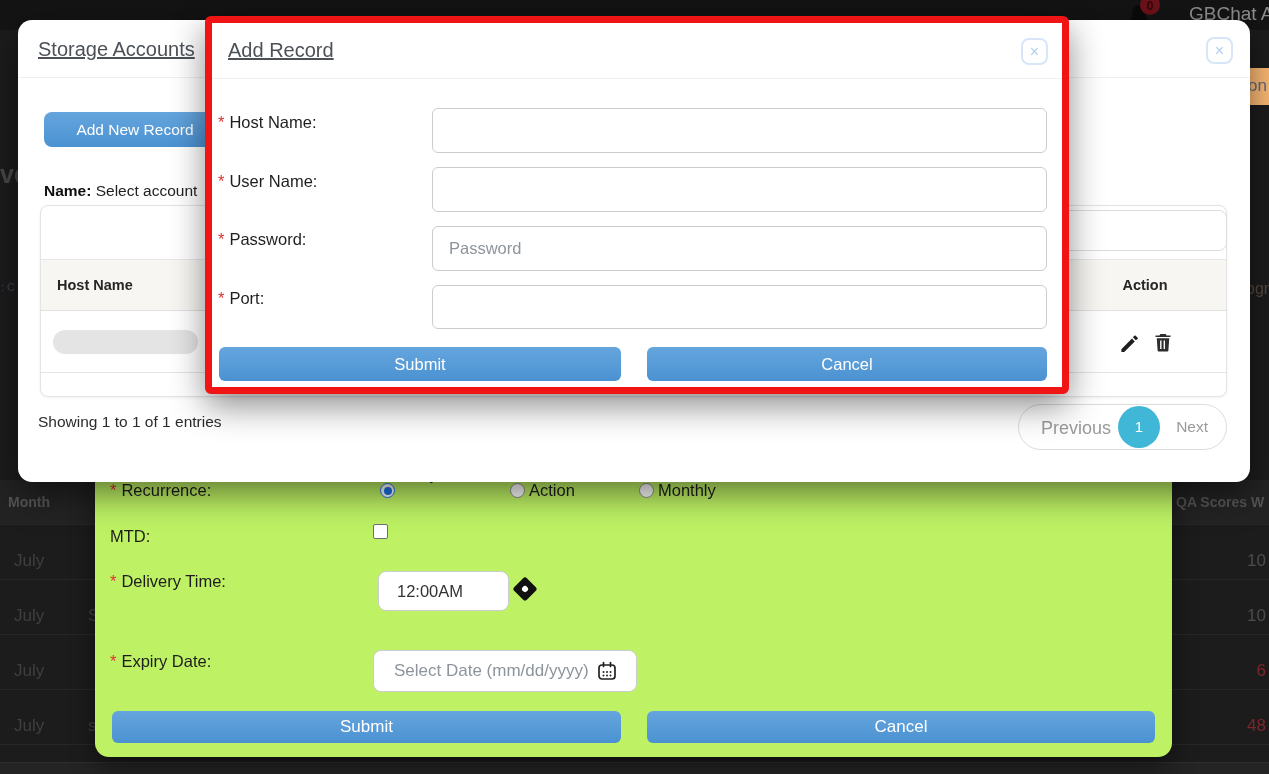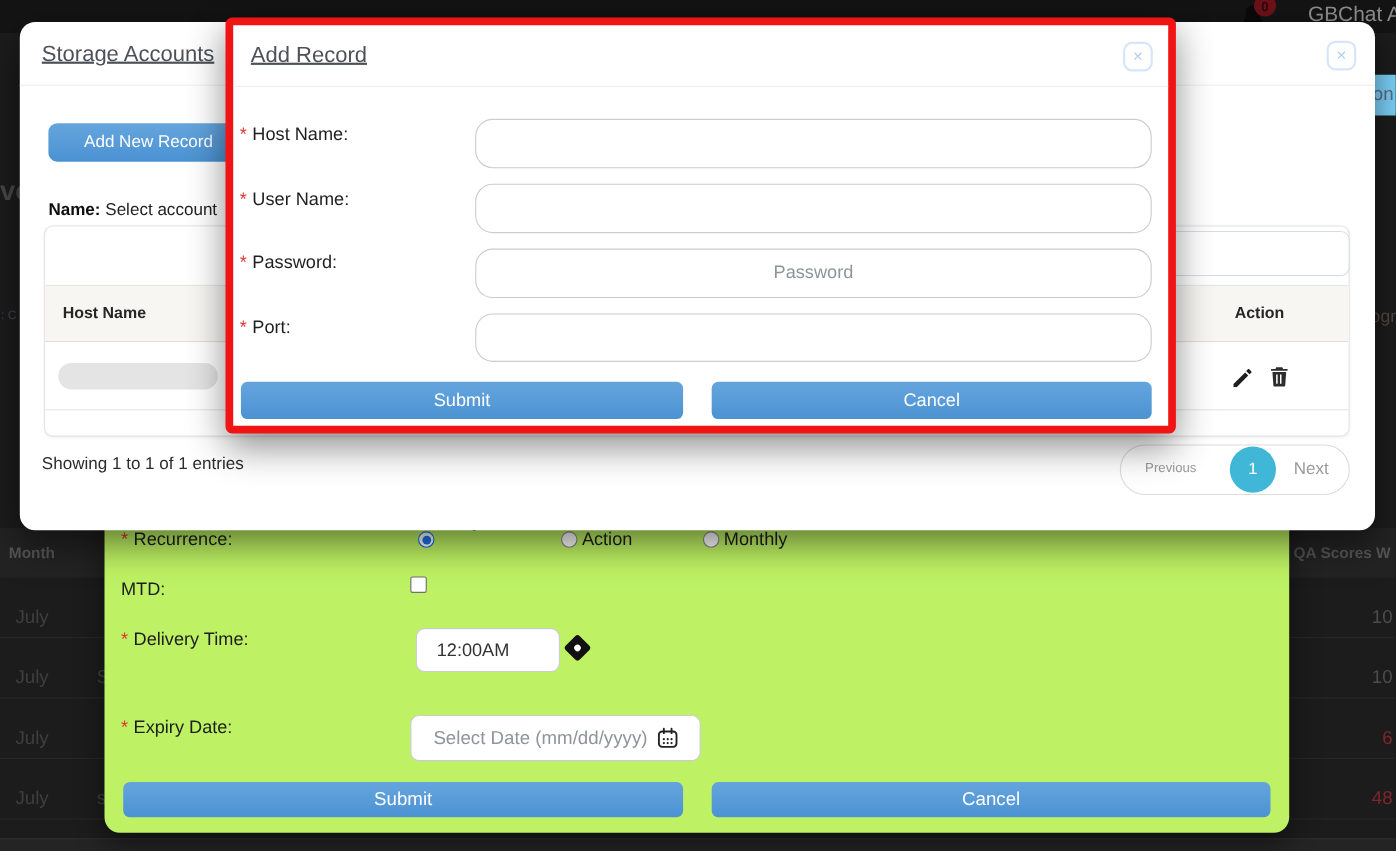--- a/index.html
+++ b/index.html
@@ -7,21 +7,21 @@
   #screen {
     position:relative; width:1269px; height:774px; overflow:hidden;
     background:#1c1c1c; font-family:"Liberation Sans", sans-serif;
   }
   
   .navbar { position:absolute; left:0; top:0; width:1269px; height:30px; background:#141414; z-index:1; }
   .bell { position:absolute; left:1126px; top:1px; width:26px; height:27px; z-index:2; }
   .badge { position:absolute; left:1140px; top:-5px; width:20px; height:20px; border-radius:50%;
            background:#6d1119; color:#2e070b; font-size:12px; font-weight:bold; text-align:center; line-height:22px; z-index:3; }
   .brand { position:absolute; left:1189px; top:3px; font-size:19px; color:#8f8f8f; white-space:nowrap; z-index:2; }
-  .bg-part-btn { position:absolute; left:1244px; top:68px; width:25px; height:37px; background:#7dd3fc;
+  .bg-part-btn { position:absolute; left:1244px; top:68px; width:25px; height:37px; background:#fdba74;
                  border-radius:4px 0 0 4px; color:#5f6b80; font-size:17px; padding:8px 0 0 4px; z-index:1; }
   .bg-head-ve { position:absolute; left:0; top:160px; font-size:25px; font-weight:700; color:#494949; z-index:1; }
   .bg-small-left { position:absolute; left:1px; top:281px; font-size:11px; color:#3e4652; z-index:1; }
   .bg-small-right { position:absolute; left:1246px; top:280px; font-size:16px; color:#56493f; z-index:1; }
   .bg-strip { position:absolute; left:0; top:762px; width:1269px; height:12px; background:#242424; border-top:1px solid #2e2e2e; z-index:1; }
   .bg-hdrband { position:absolute; top:480px; height:44px; background:#232323; z-index:1; }
   .bg-sep { position:absolute; height:1px; background:#272727; z-index:1; }
   .bg-th { position:absolute; top:494px; font-size:14px; font-weight:bold; color:#555; white-space:nowrap; z-index:2; }
   .bg-cell { position:absolute; font-size:17px; color:#3f3f3f; white-space:nowrap; z-index:2; }
   .bg-val { position:absolute; right:3px; font-size:17px; color:#4c4c4c; white-space:nowrap; z-index:2; text-align:right; }
@@ -63,30 +63,30 @@
   .thead { position:absolute; left:0; top:53px; width:1185px; height:52px; background:#f7f6f3;
            border-top:1px solid #e7e7e7; border-bottom:1px solid #e0e0e0; }
   .th-host { position:absolute; left:16px; top:71px; font-size:14.5px; font-weight:bold; color:#262626; }
   .th-action { position:absolute; left:1060px; top:71px; width:88px; text-align:center; font-size:14.5px; font-weight:bold; color:#262626; }
   .row-border { position:absolute; left:0; top:166px; width:1185px; height:1px; background:#e5e5e5; }
   .pill { position:absolute; left:12px; top:124px; width:145px; height:24px; border-radius:12px; background:#e4e4e4; }
   .act-ico { position:absolute; cursor:pointer; }
   .info-text { position:absolute; left:20px; top:393px; font-size:15.5px; color:#2b2b2b; }
   .paging { position:absolute; left:1000px; top:384px; width:209px; height:46px; border:1px solid #dcdcdc;
             border-radius:23px; background:#fff; }
-  .pg-prev { position:absolute; left:22px; top:13px; font-size:12px; color:#9a9a9a; cursor:pointer; }
+  .pg-prev { position:absolute; left:22px; top:13px; font-size:18px; color:#9a9a9a; cursor:pointer; }
   .pg-next { position:absolute; right:18px; top:13px; font-size:15.5px; color:#9a9a9a; cursor:pointer; }
   .pg-page { position:absolute; left:99px; top:1px; width:42px; height:42px; border-radius:50%; background:#41b7d7;
              color:#fff; font-size:15px; text-align:center; line-height:42px; cursor:pointer; }
 
   
   .addmodal { position:absolute; left:205px; top:16px; width:864px; height:378px; background:#fff;
               border:7px solid #f11414; border-radius:6px; box-shadow:0 12px 34px rgba(0,0,0,.45); z-index:30; }
   .addmodal .f-lbl { position:absolute; font-size:16.5px; color:#1f1f1f; white-space:nowrap; }
-  .f-input { left:220px; width:615px; height:45px; padding:0 16px; border-radius:16px;text-align:center; }
+  .f-input { left:220px; width:615px; height:45px; padding:0 16px; border-radius:6px; }
 </style>
 </head>
 <body>
 
 <div id="screen">
 
   <div class="navbar"></div>
   <svg class="bell" viewBox="0 0 24 24">
     <path d="M12 3a6 6 0 0 0-6 6v4l-2 4h16l-2-4V9a6 6 0 0 0-6-6z" fill="#0a0a0a"></path>
     <circle cx="12" cy="20" r="2.4" fill="#0a0a0a"></circle>

